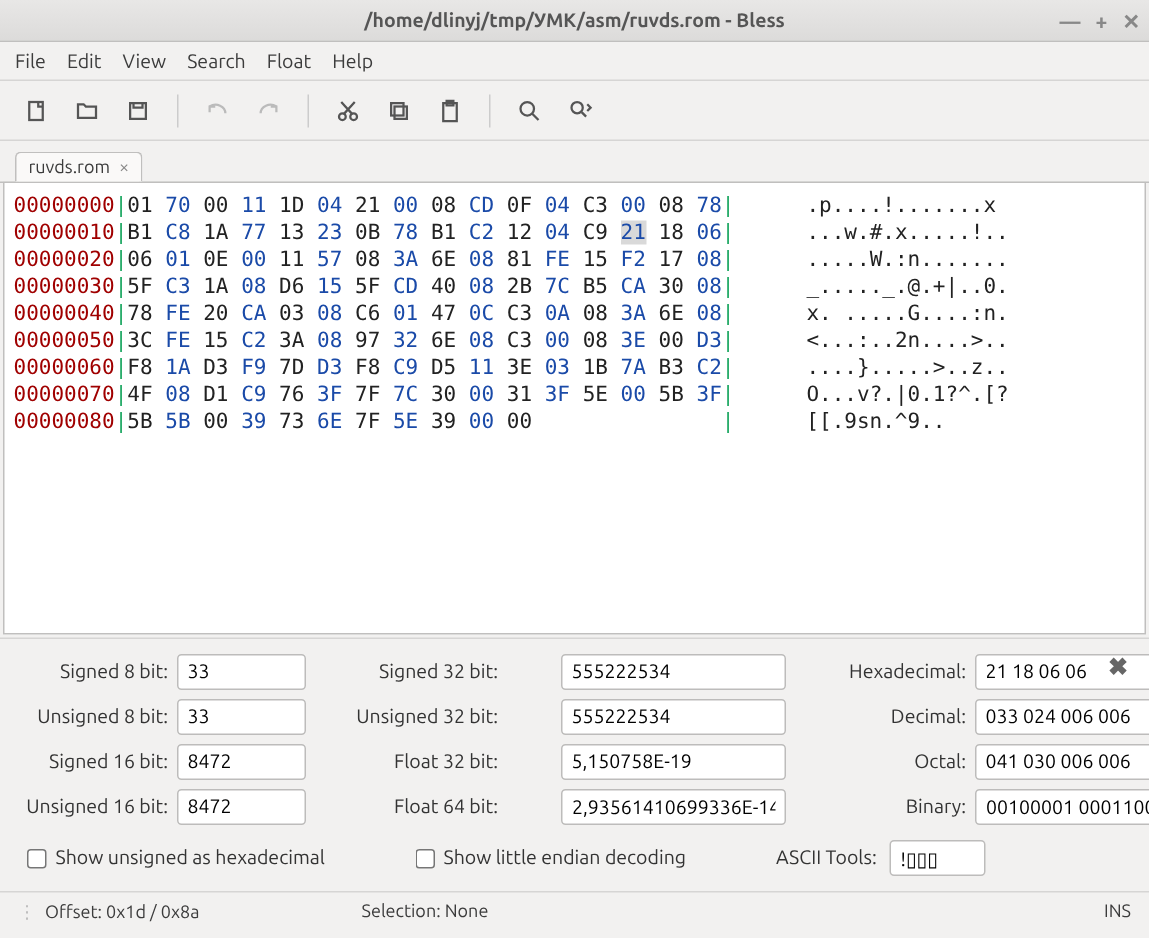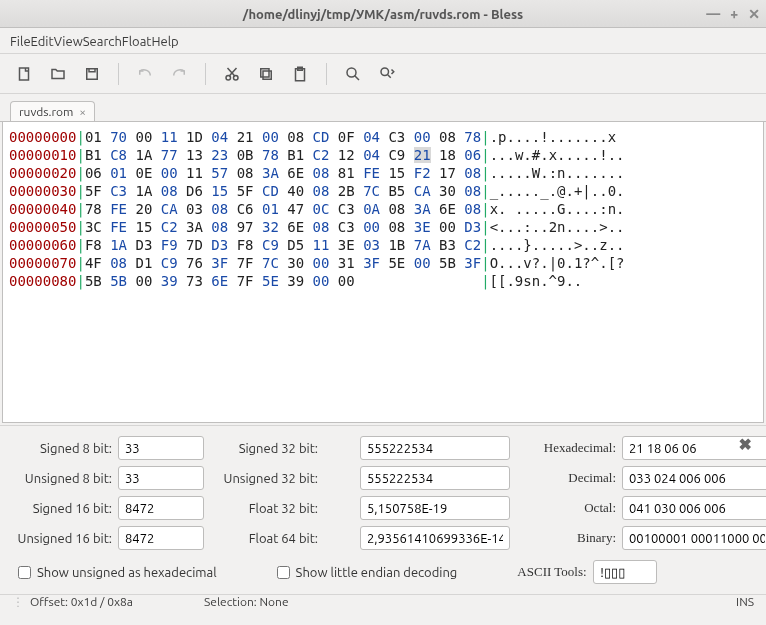--- a/index.html
+++ b/index.html
@@ -29,21 +29,21 @@
     display: flex;
     gap: 10px;
     color: #888;
     font-size: 14px;
   }
   .titlebar .winbtns span { cursor: pointer; }
   .menubar {
     height: 26px;
     display: flex;
     align-items: center;
-    gap: 0;
+    gap: 14px;
     padding: 0 10px;
     border-bottom: 1px solid #d6d5d4;
   }
   .menubar span { cursor: pointer; }
   .toolbar {
     height: 40px;
     display: flex;
     align-items: center;
     gap: 6px;
     padding: 0 10px;
@@ -95,44 +95,44 @@
     font-size: 14px;
     height: 302px;
     overflow: hidden;
   }
   .hexrow { white-space: pre; line-height: 18px; }
   .offcol { color: #a00000; }
   .divbar { color: #2a6; }
   .hx { color: #222; }
   .hb { color: #1a4aa8; }
   .hi { background: #d9d9d9; color: #1a4aa8; }
-  .asciicol { color: #222; }
+  .asciicol { color: #222; margin-left: 48px; }
   .inspector {
     padding: 10px 16px 6px 16px;
     border-top: 1px solid #d6d5d4;
   }
   .inspector .row {
     display: flex;
-    gap: 10px;
+    gap: 24px;
     margin-bottom: 6px;
     align-items: center;
   }
   .inspector .cell {
     display: flex;
     align-items: center;
     gap: 6px;
   }
   .inspector label {
     text-align: right;
     display: inline-block;
     color: #333;
   }
   .inspector label.l1 { width: 96px; }
   .inspector label.l2 { width: 104px; }
-  .inspector label.l3 { width: 96px; font-family: Liberation Serif, serif; }
+  .inspector label.l3 { width: 96px; }
   .inspector input[type=text] {
     height: 24px;
     border: 1px solid #bdbcbb;
     border-radius: 3px;
     padding: 0 6px;
     background: #fff;
     font-family: inherit;
     font-size: 13px;
   }
   .inspector input.w1 { width: 86px; }
@@ -152,23 +152,24 @@
     font-size: 16px;
     color: #666;
     cursor: pointer;
     font-weight: bold;
   }
   .inspwrap { position: relative; }
   .statusbar {
     border-top: 1px solid #d6d5d4;
     height: 26px;
     display: flex;
+    align-items: center;
     padding: 0 12px;
     font-size: 12px;
-    gap: 71px;
+    gap: 108px;
   }
   .statusbar .sbfill { flex: 1; }
   .statusbar .dotgrip::before {
     content: "⋮";
     color: #bbb;
     margin-right: 6px;
   }
   svg { width: 18px; height: 18px; }
 </style>
 </head>

